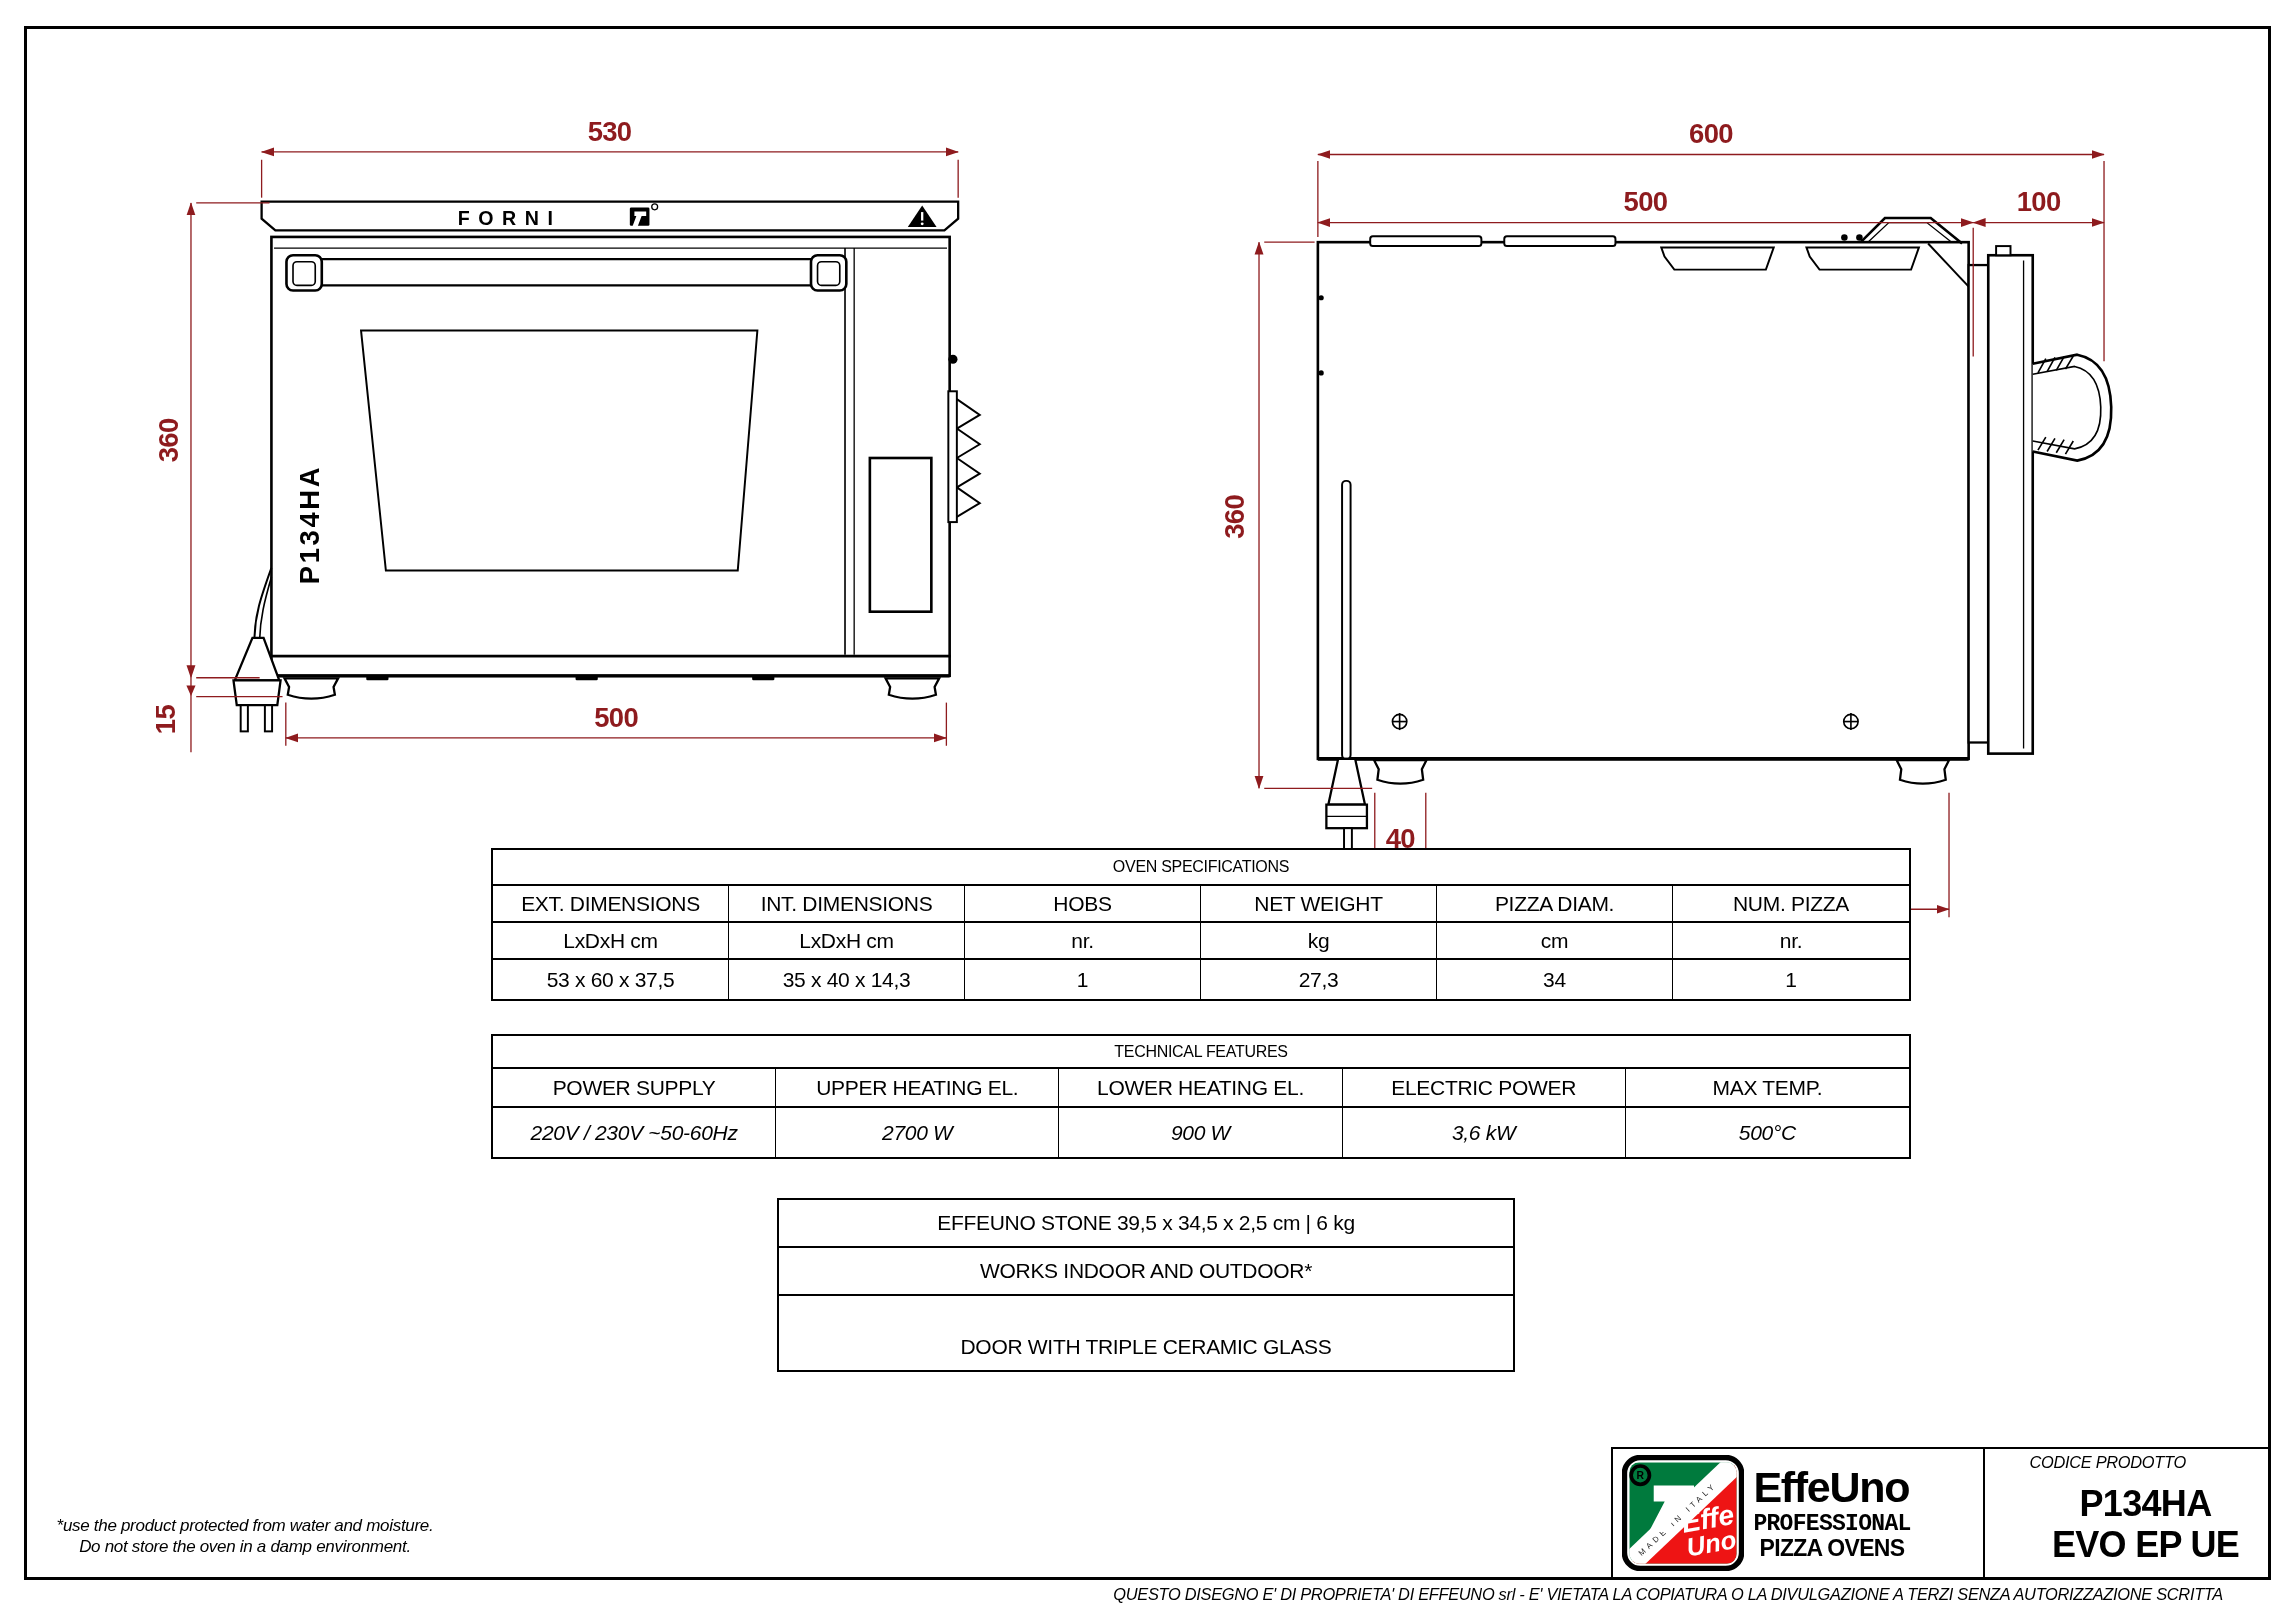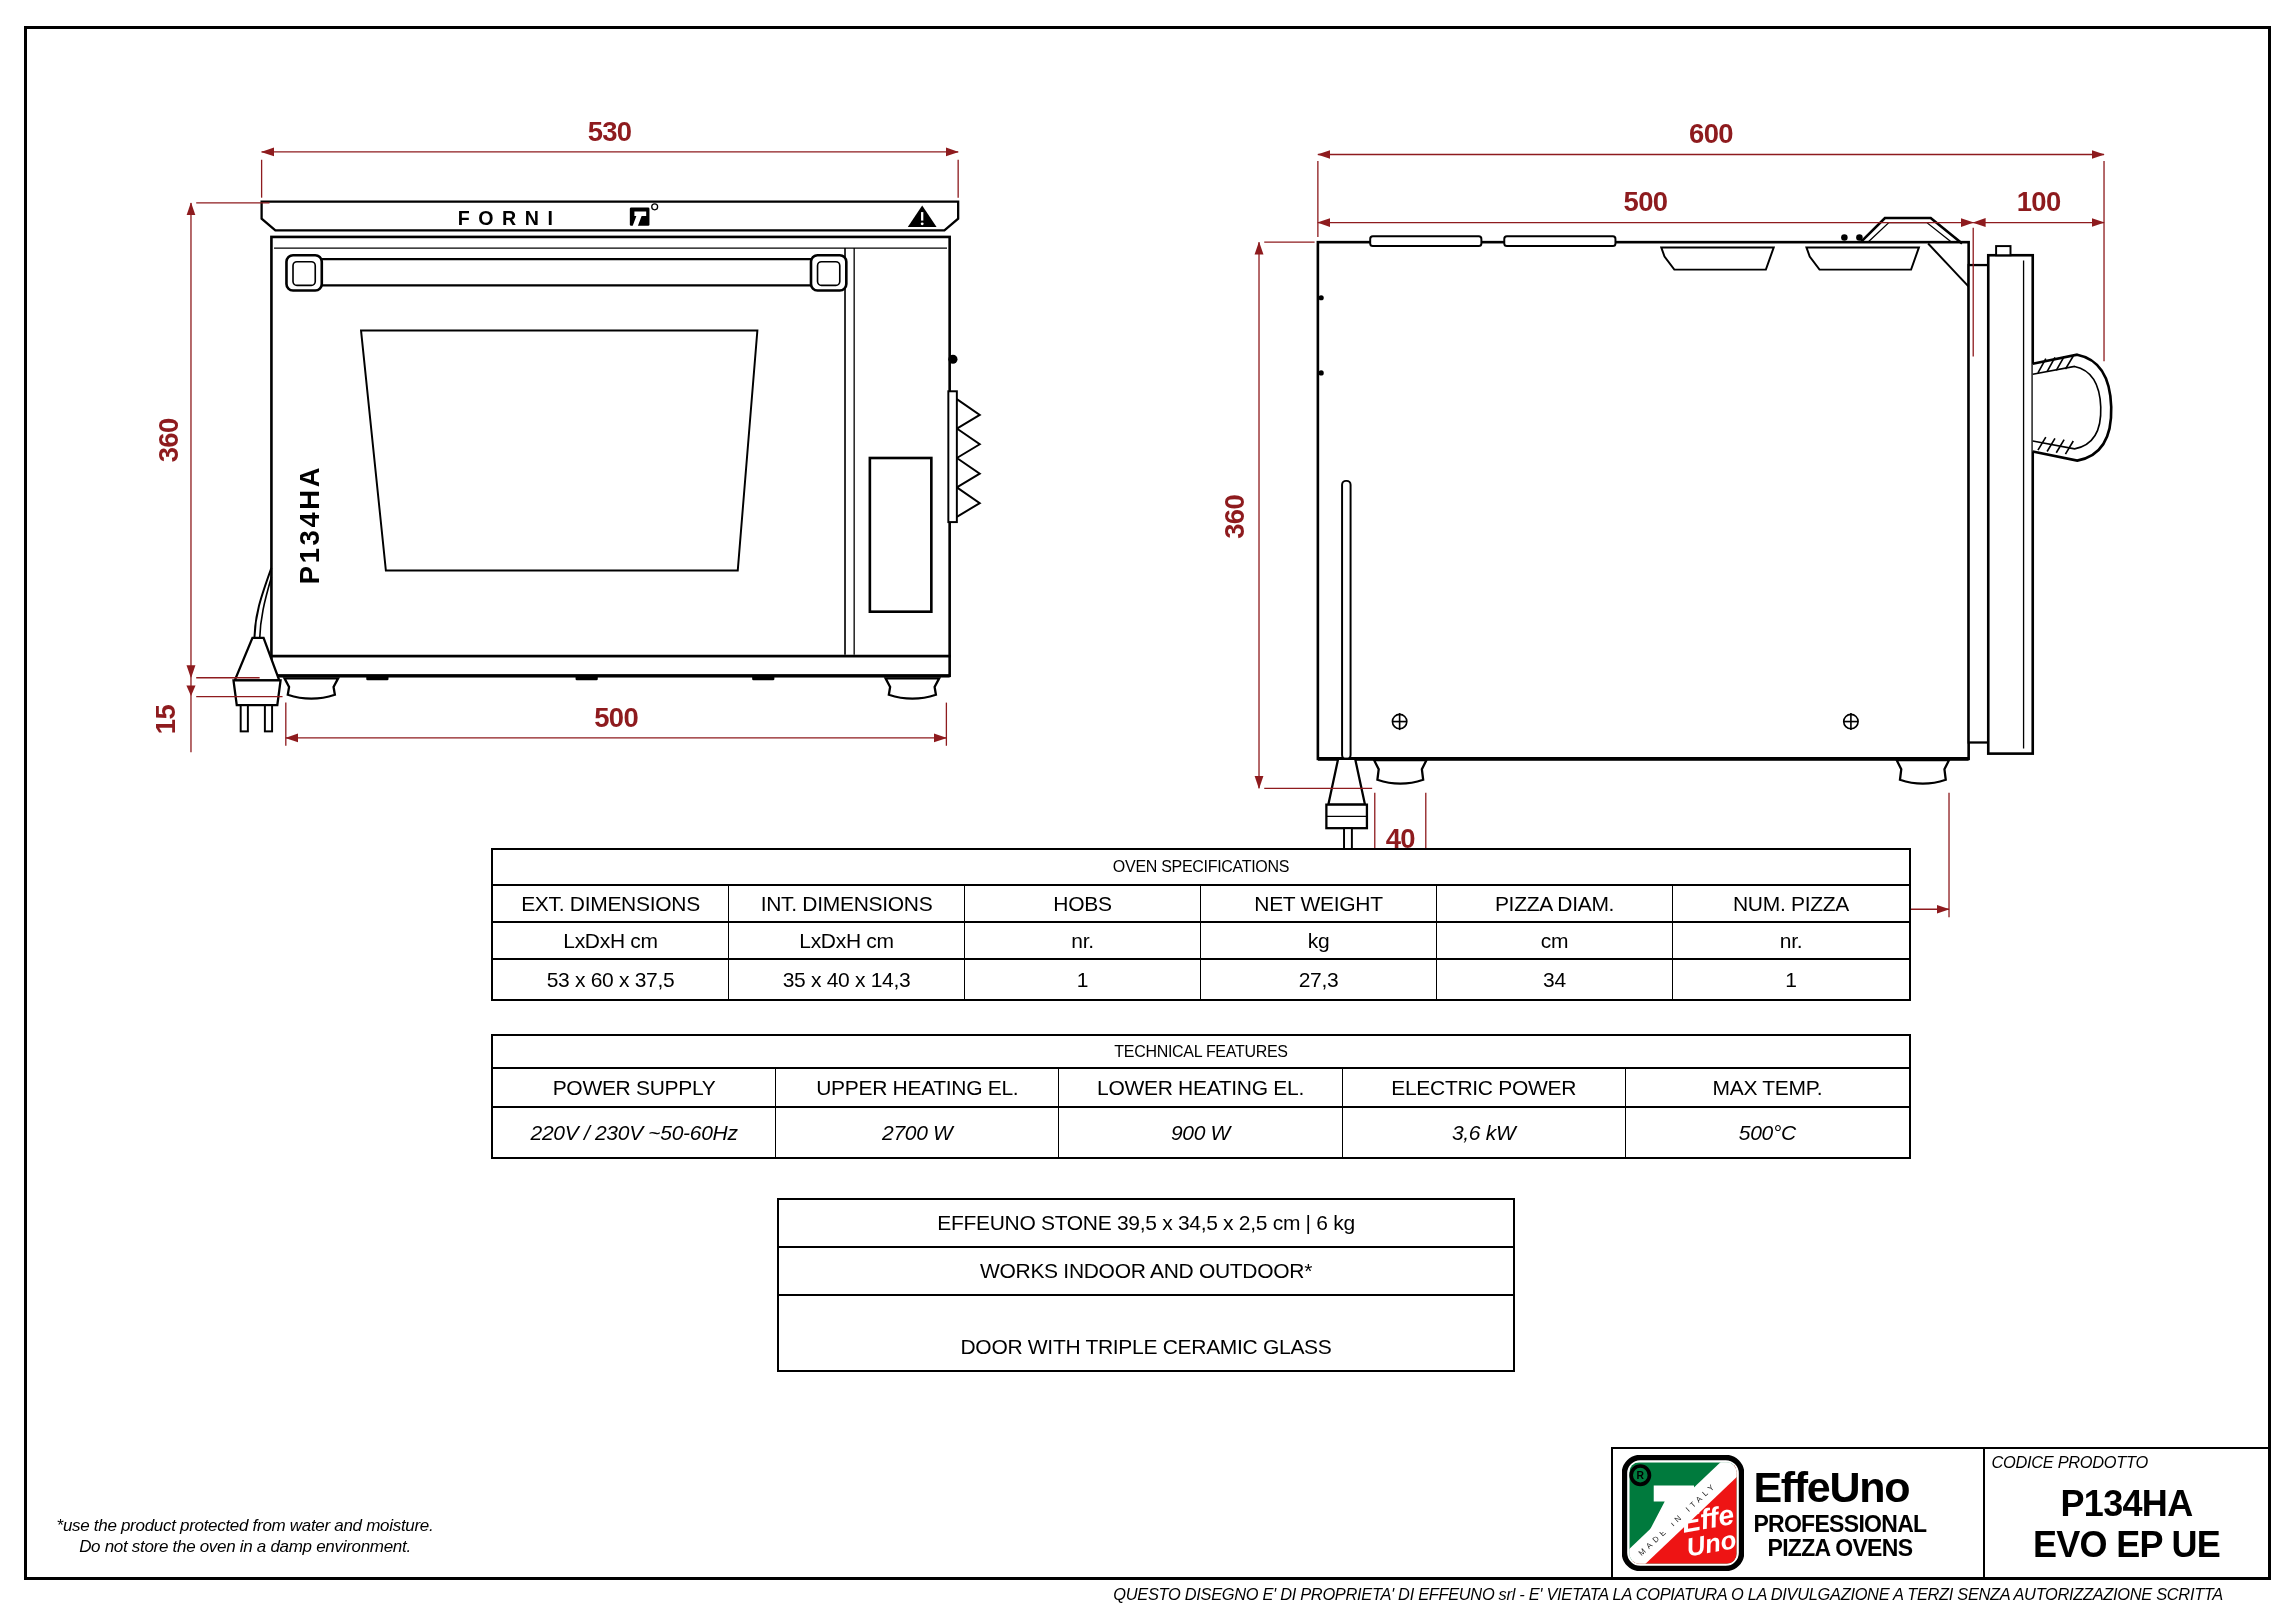--- a/index.html
+++ b/index.html
@@ -35,24 +35,24 @@
   .tech .hrow{height:39px;}
   .tech .vrow{height:49px;font-style:italic;}
 
   .features{position:absolute;left:777px;top:1198px;width:738px;border:2px solid #000;background:#fff;box-sizing:border-box;}
   .features .frow{height:46px;display:flex;align-items:center;justify-content:center;font-size:21px;letter-spacing:-0.3px;border-bottom:2px solid #000;}
   .features .frow.last{border-bottom:none;margin-top:28px;}
 
   
   .titleblock{position:absolute;left:1611px;top:1447px;width:659px;height:132px;border:2.6px solid #000;background:#fff;box-sizing:border-box;display:flex;}
   .tb-left{width:372px;border-right:2px solid #000;box-sizing:border-box;display:flex;align-items:center;padding:5.2px 0 5.2px 9.2px;gap:9.2px;}
-  .tb-right{flex:1;position:relative;padding:3.9px 6.5px;box-sizing:border-box;}
+  .tb-right{flex:1;position:relative;padding:3.9px 6.5px;box-sizing:border-box;margin-left:38px;}
   .brandcol{display:flex;flex-direction:column;justify-content:space-between;line-height:1;}
   .brand-main{font-size:43px;font-weight:bold;letter-spacing:-1.3px;}
-  .brand-sub{font-size:23px;font-weight:bold;letter-spacing:-0.7px;margin-top:3.9px;}
+  .brand-sub{font-size:23px;font-weight:bold;letter-spacing:-0.7px;margin-top:3.9px;font-family:Liberation Mono, monospace;}
   .brand-sub2{font-size:23px;font-weight:bold;letter-spacing:-0.7px;margin-top:1.3px;text-align:center;}
   .code-label{font-size:16.4px;font-style:italic;letter-spacing:-0.3px;}
   .code-lines{position:absolute;left:0;right:0;top:34px;text-align:center;line-height:1.15;}
   .code-line{font-size:36px;font-weight:bold;letter-spacing:-0.7px;}
 
   .footnote{position:absolute;left:42px;top:1515px;width:406px;text-align:center;font-style:italic;font-size:17px;line-height:1.25;letter-spacing:-0.3px;}
   .disclaimer{position:absolute;right:72px;top:1585px;font-style:italic;font-size:16.4px;letter-spacing:-0.3px;white-space:nowrap;}
 </style>
 </head>
 <body>

